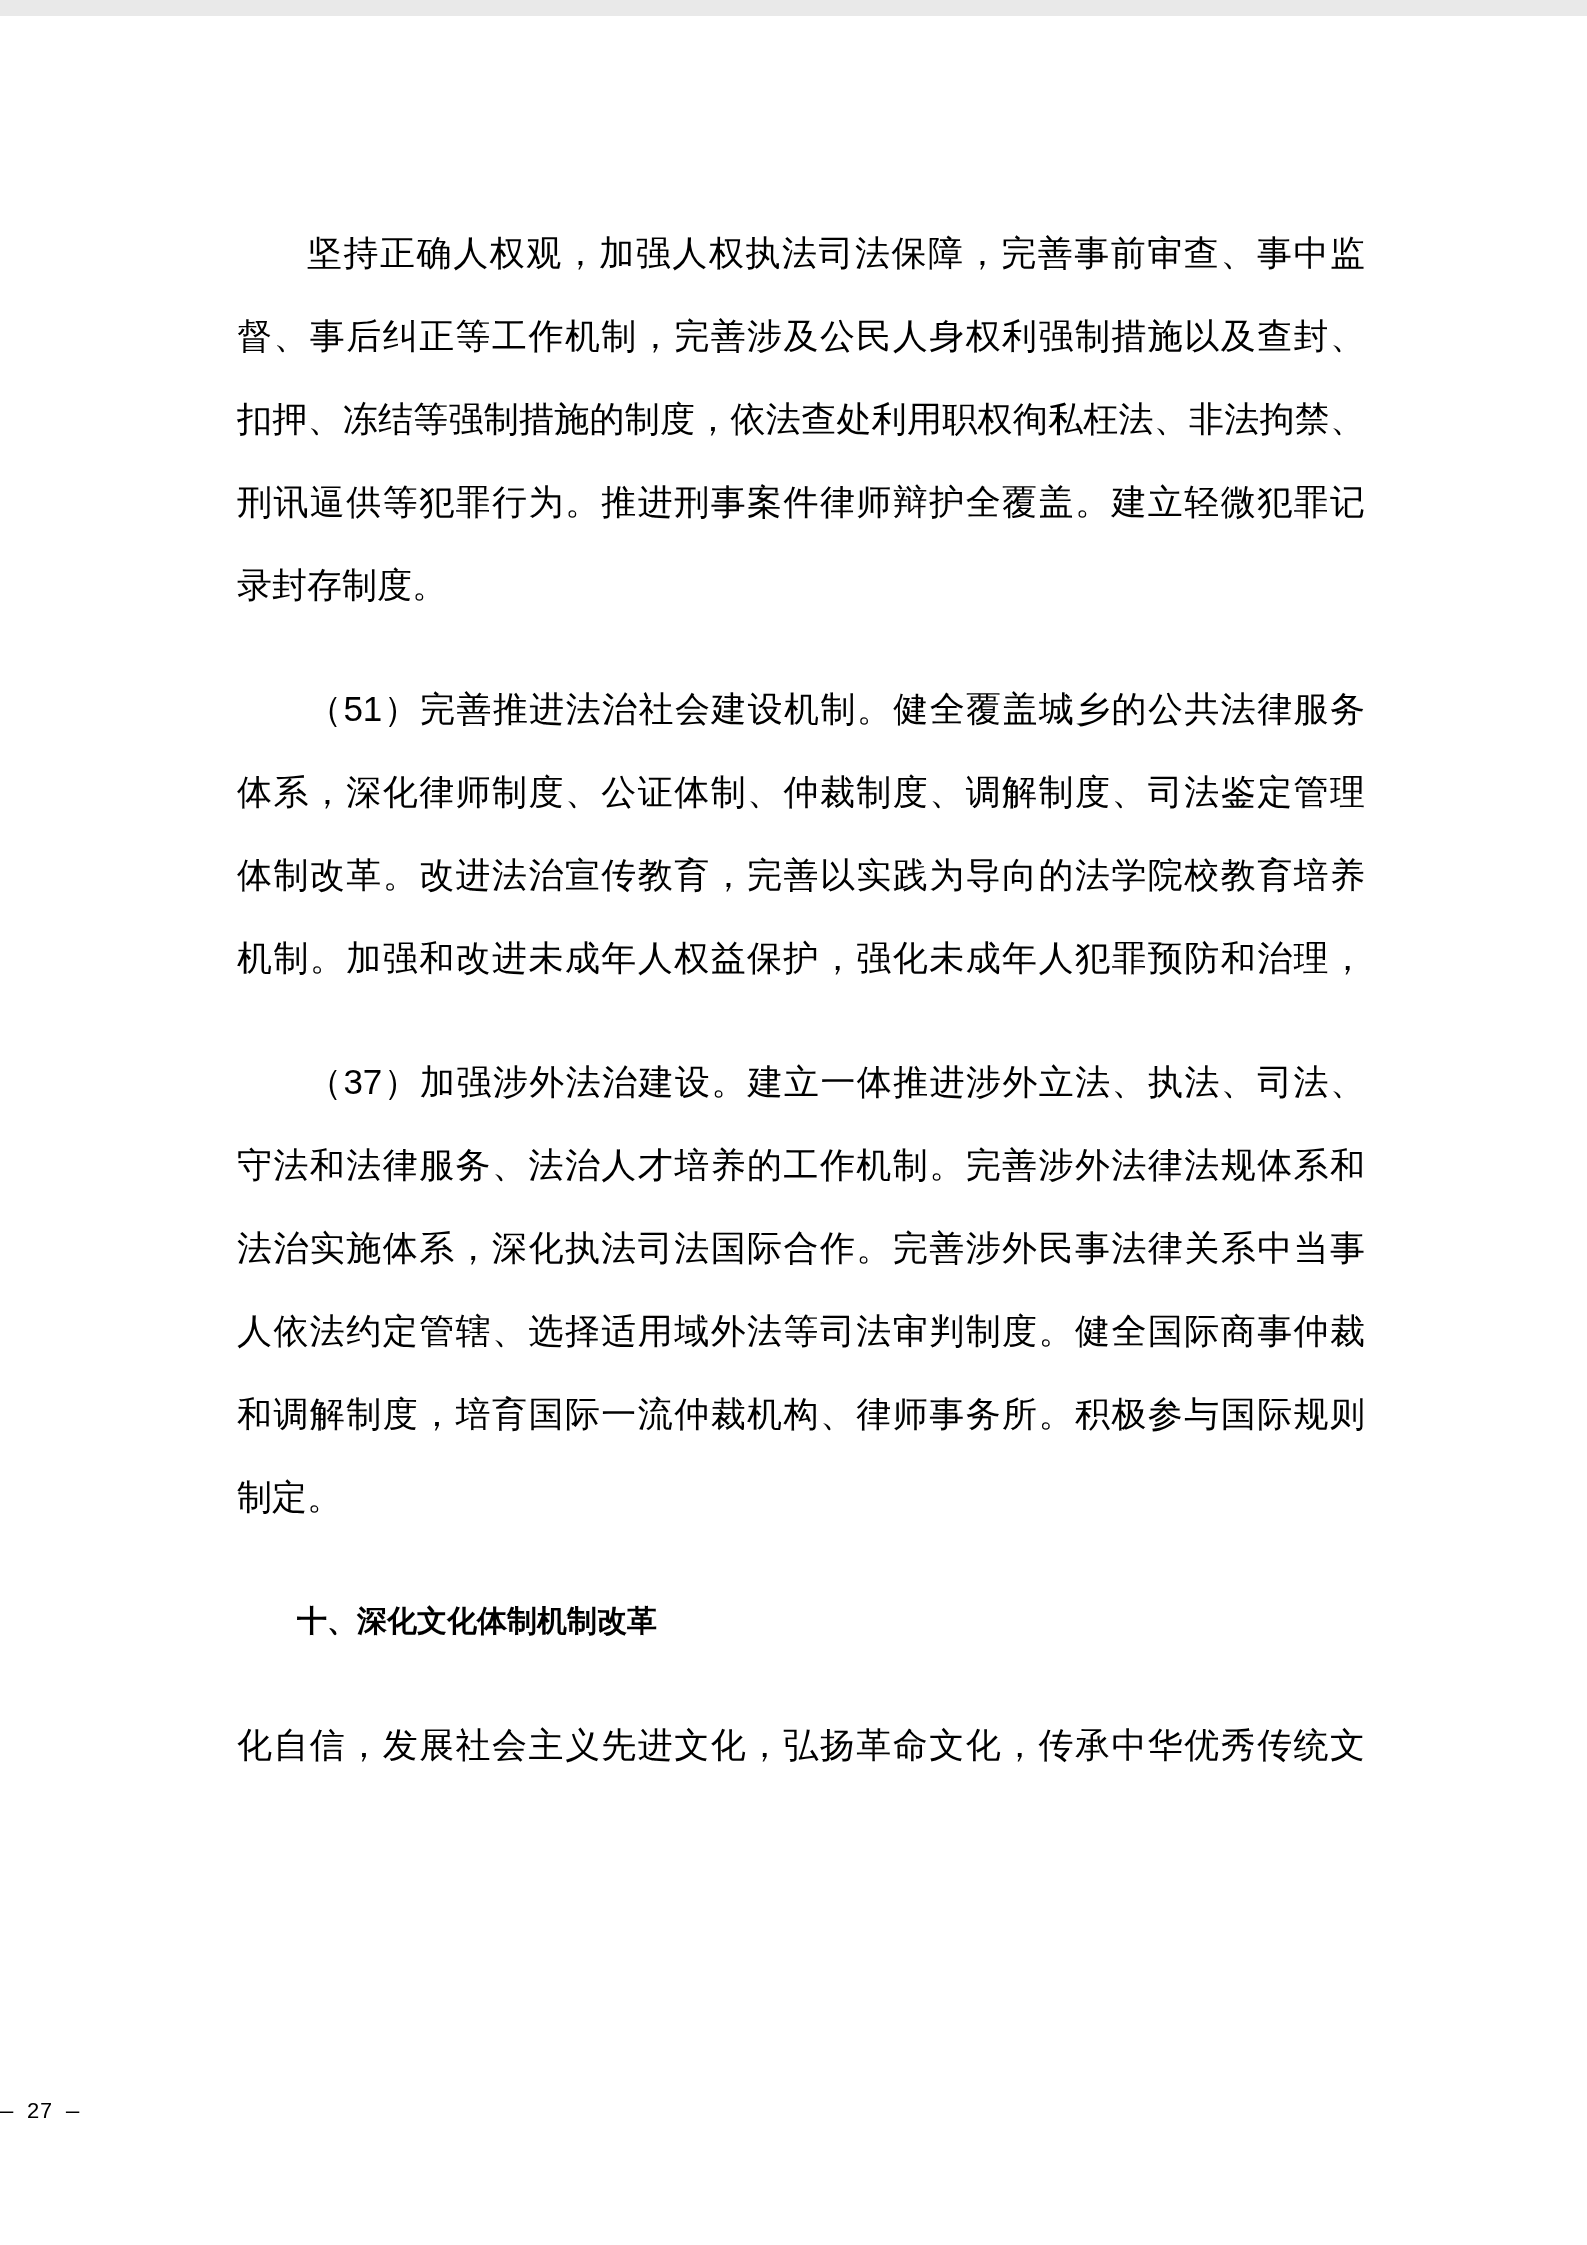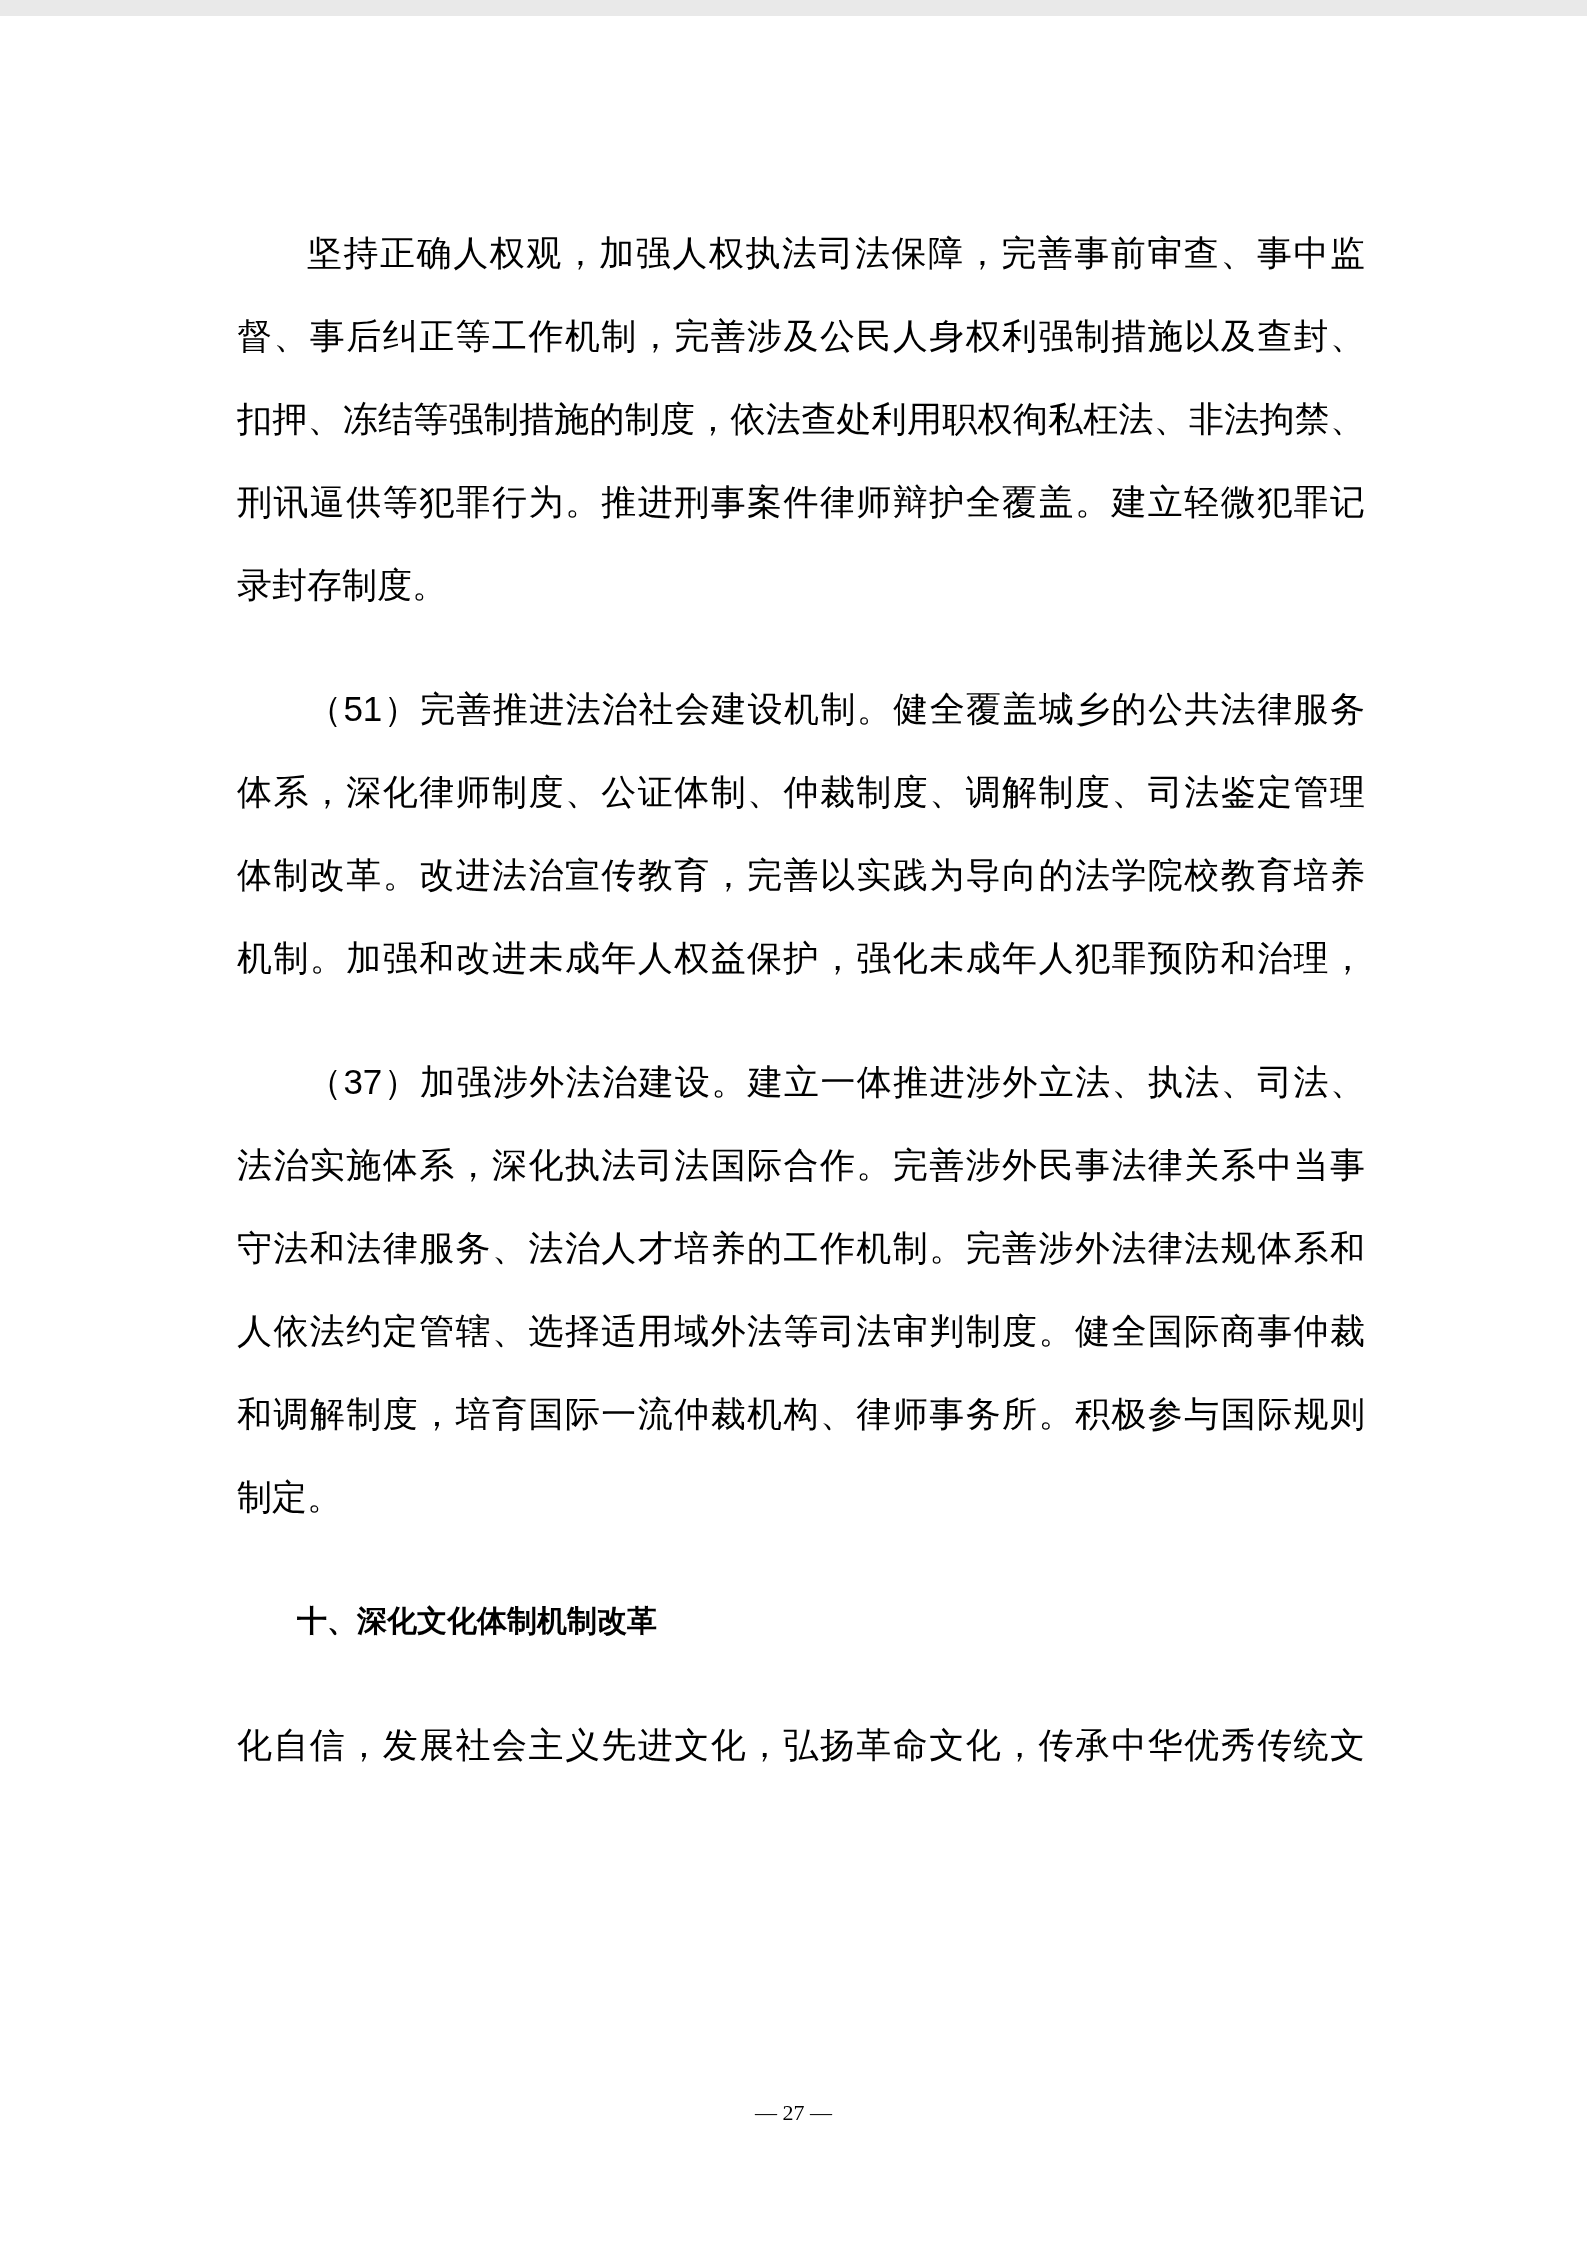--- a/index.html
+++ b/index.html
@@ -41,24 +41,23 @@
     text-indent: 2em;
   }
   .line.no-stretch {
     text-align-last: left;
   }
   .footer {
     position: absolute;
     top: 2082px;
     left: 0;
     width: 100%;
-    text-align: center;
     font-size: 22px;
     line-height: 30px;
-    font-family: Liberation Serif, serif;
+    font-family: Liberation Mono, monospace;
     color: #000000;
   }
 </style>
 </head>
 <body>
 
 <div class="page">
   <main class="content">
       <div class="para">
         <div class="line indent">坚持正确人权观，加强人权执法司法保障，完善事前审查、事中监</div>
@@ -68,22 +67,22 @@
         <div class="line no-stretch">录封存制度。</div>
       </div>
       <div class="para">
         <div class="line indent">（51）完善推进法治社会建设机制。健全覆盖城乡的公共法律服务</div>
         <div class="line">体系，深化律师制度、公证体制、仲裁制度、调解制度、司法鉴定管理</div>
         <div class="line">体制改革。改进法治宣传教育，完善以实践为导向的法学院校教育培养</div>
         <div class="line">机制。加强和改进未成年人权益保护，强化未成年人犯罪预防和治理，</div>
       </div>
       <div class="para">
         <div class="line indent">（37）加强涉外法治建设。建立一体推进涉外立法、执法、司法、</div>
+        <div class="line">守法和法律服务、法治人才培养的工作机制。完善涉外法律法规体系和</div>
         <div class="line">法治实施体系，深化执法司法国际合作。完善涉外民事法律关系中当事</div>
-        <div class="line">守法和法律服务、法治人才培养的工作机制。完善涉外法律法规体系和</div>
         <div class="line">人依法约定管辖、选择适用域外法等司法审判制度。健全国际商事仲裁</div>
         <div class="line">和调解制度，培育国际一流仲裁机构、律师事务所。积极参与国际规则</div>
         <div class="line no-stretch">制定。</div>
       </div>
       <div class="heading">
         <div class="line indent no-stretch">十、深化文化体制机制改革</div>
       </div>
       <div class="para">
         <div class="line">化自信，发展社会主义先进文化，弘扬革命文化，传承中华优秀传统文</div>
       </div>

